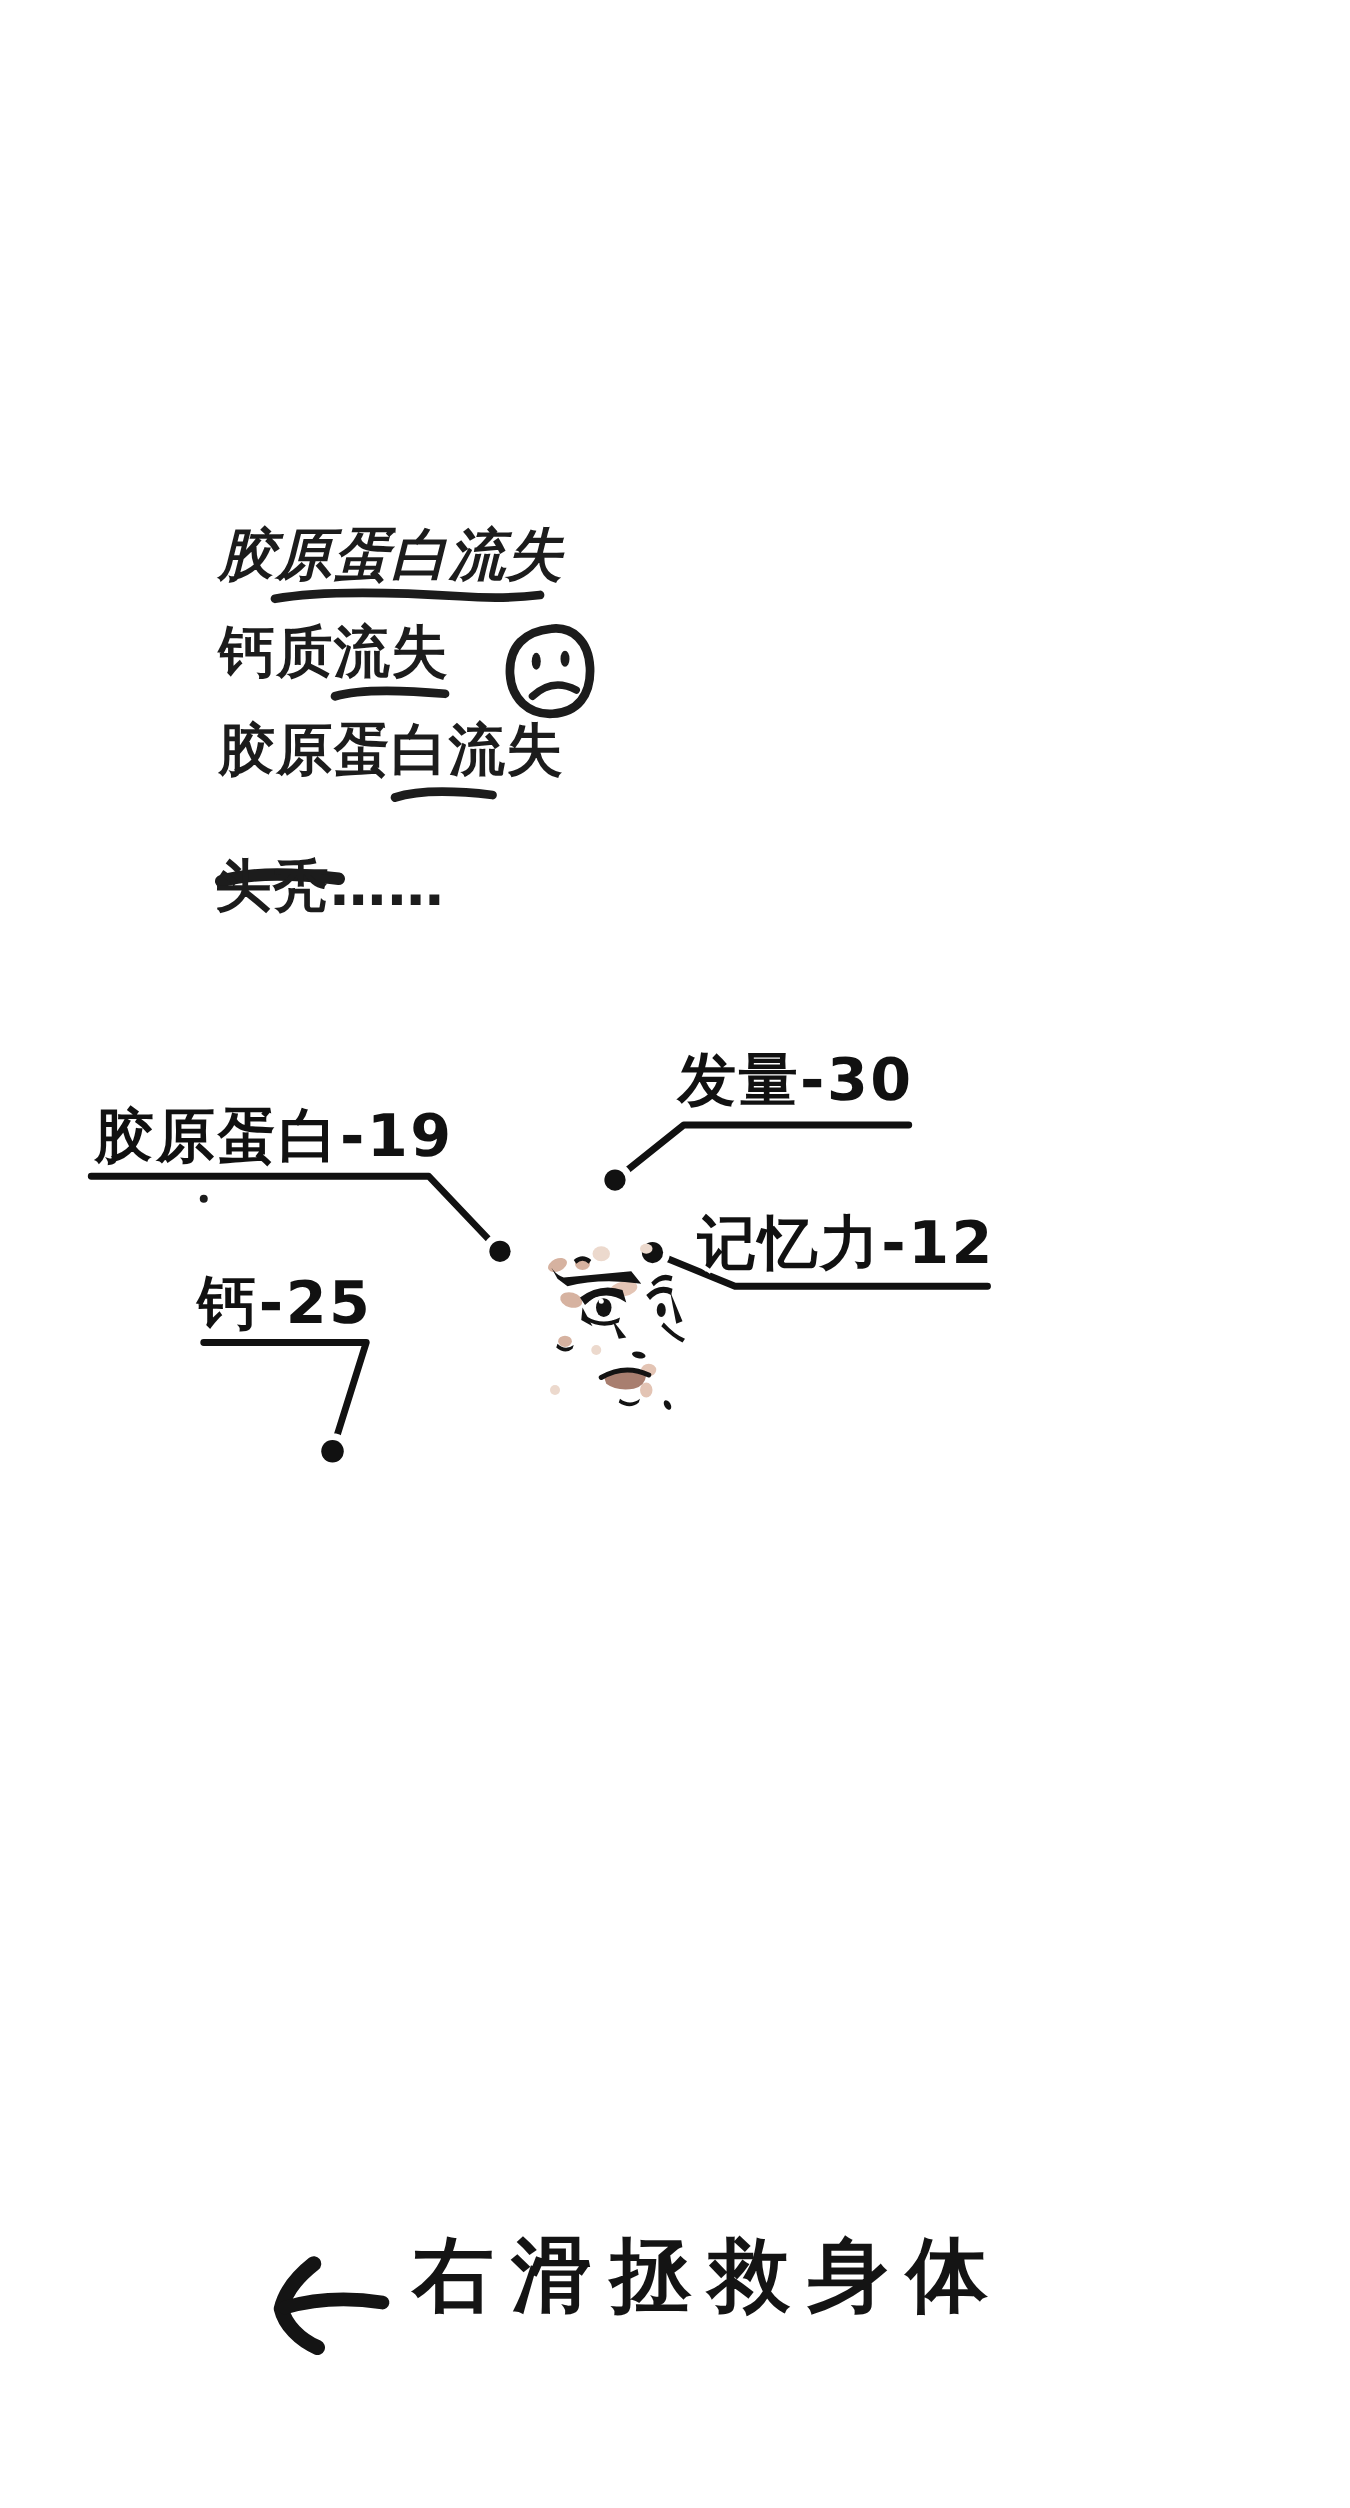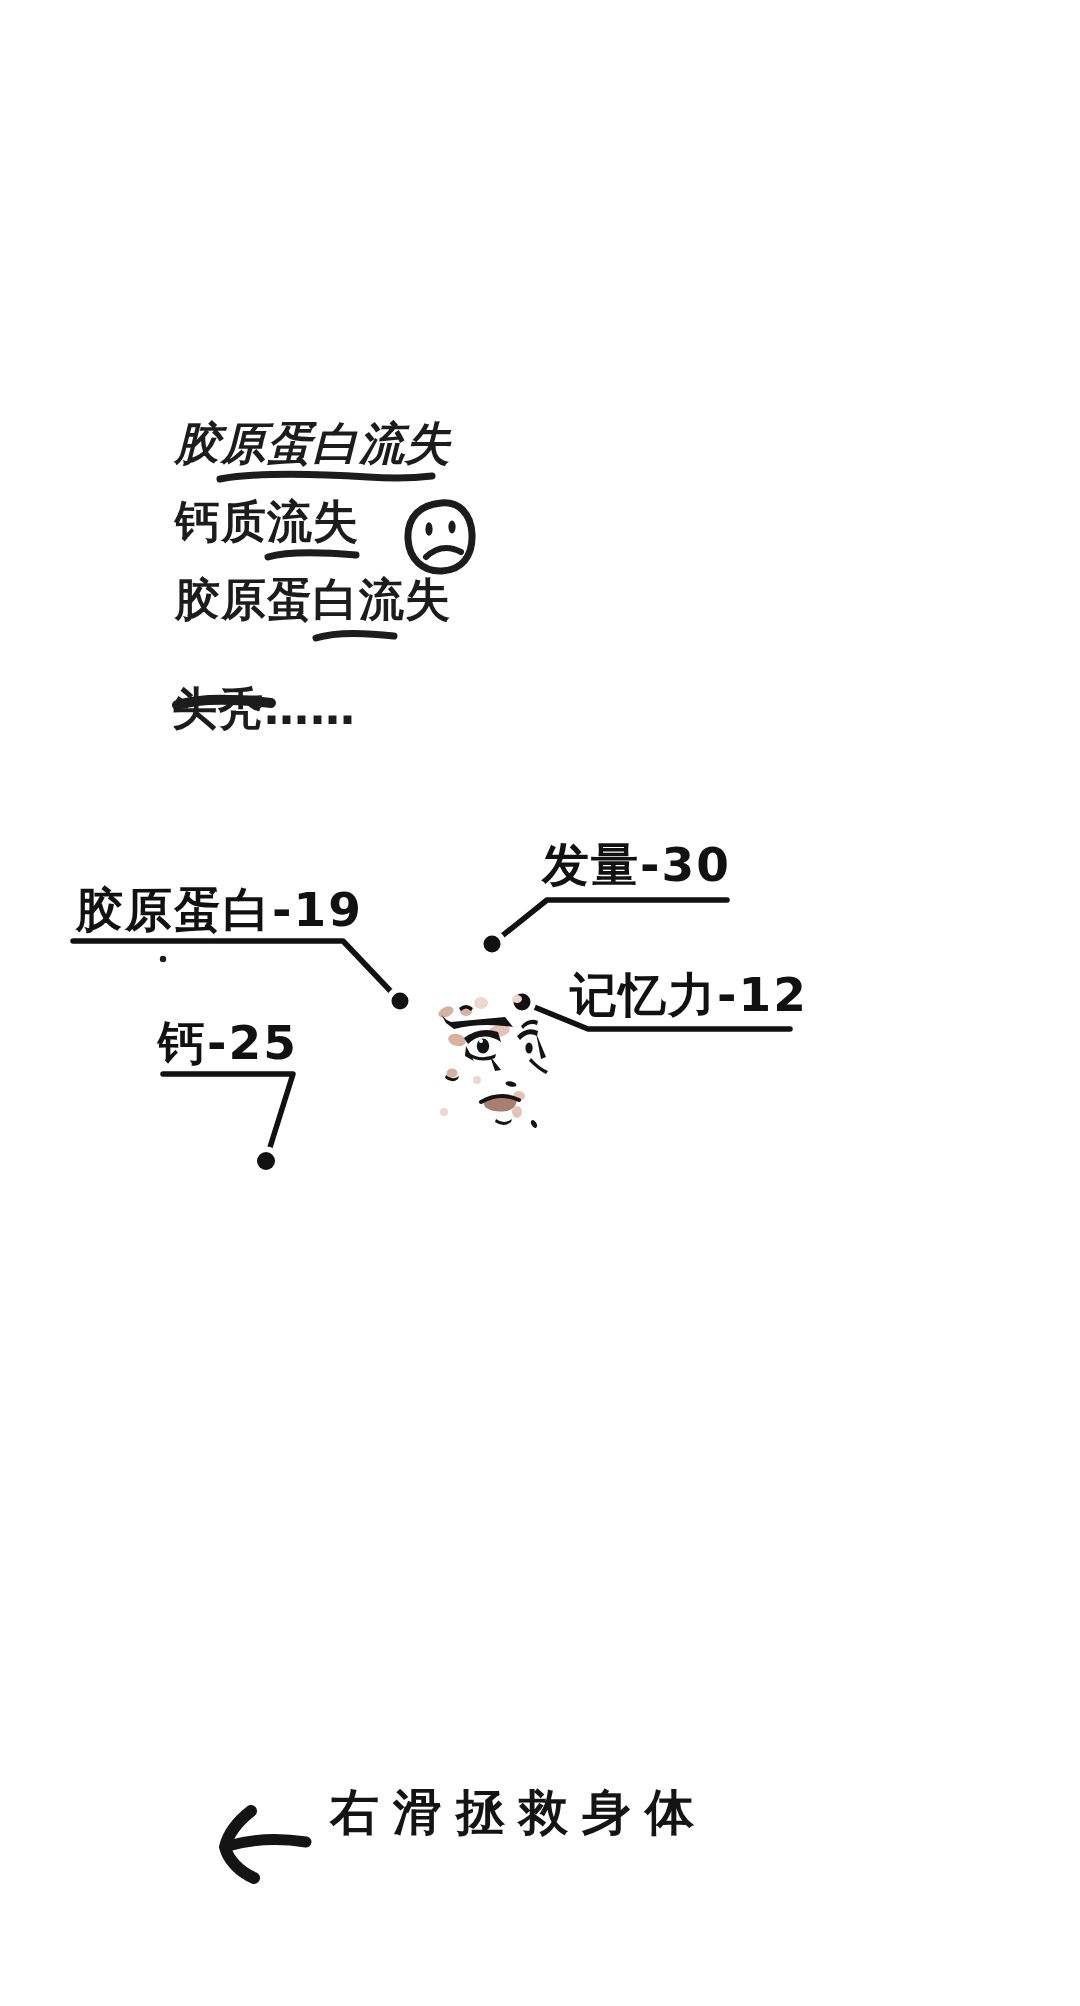--- a/index.html
+++ b/index.html
@@ -32,21 +32,21 @@
     letter-spacing:2px;
     white-space:nowrap;
     text-shadow:
       -4px 0 0 #fff, 4px 0 0 #fff, 0 -4px 0 #fff, 0 4px 0 #fff,
       -3px -3px 0 #fff, 3px -3px 0 #fff, -3px 3px 0 #fff, 3px 3px 0 #fff;
     z-index:3;
   }
   .footer-label{
     position:absolute;
     left:330px;top:1788px;
-    font-size:49px;
+    font-size:65px;
     font-weight:700;
     color:#141414;
     letter-spacing:14px;
     line-height:1;
     white-space:nowrap;
     z-index:3;
     text-align:right;
   }
   svg.art{position:absolute;left:0;top:0;z-index:1;}
   .txt-layer{z-index:2;}
@@ -154,17 +154,17 @@
 <div class="abs txt-layer">
   <div class="symptom" style="top:421px;font-style:italic;">胶原蛋白流失</div>
   <div class="symptom" style="top:499px;">钙质流失</div>
   <div class="symptom" style="top:577px;">胶原蛋白流失</div>
   <div class="symptom" style="top:651px;left:172px;margin-top:35px;">头秃……</div>
 </div>
 
 <div>
   <div class="callout-label" style="left:542px;top:841px;text-align:center;">发量-30</div>
   <div class="callout-label" style="left:76px;top:886px;">胶原蛋白-19</div>
-  <div class="callout-label" style="left:570px;top:971px;">记忆力-12</div>
+  <div class="callout-label" style="left:558px;top:971px;">记忆力-12</div>
   <div class="callout-label" style="left:158px;top:1019px;">钙-25</div>
 </div>
 
 <div class="footer-label">右滑拯救身体</div>
 
 </body></html>

